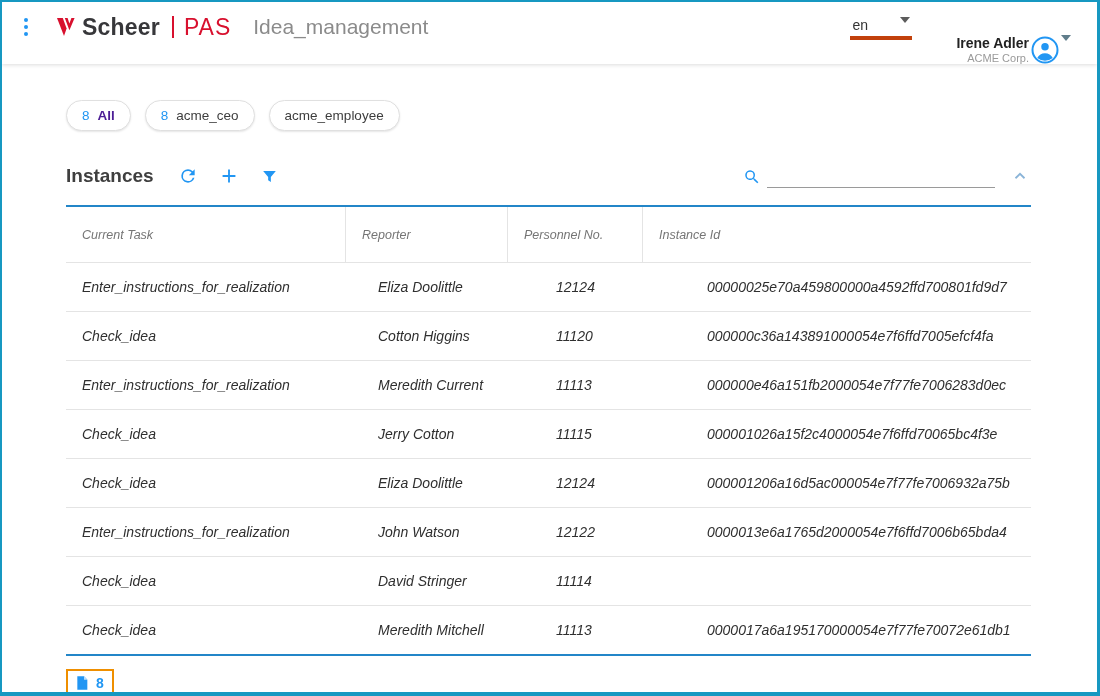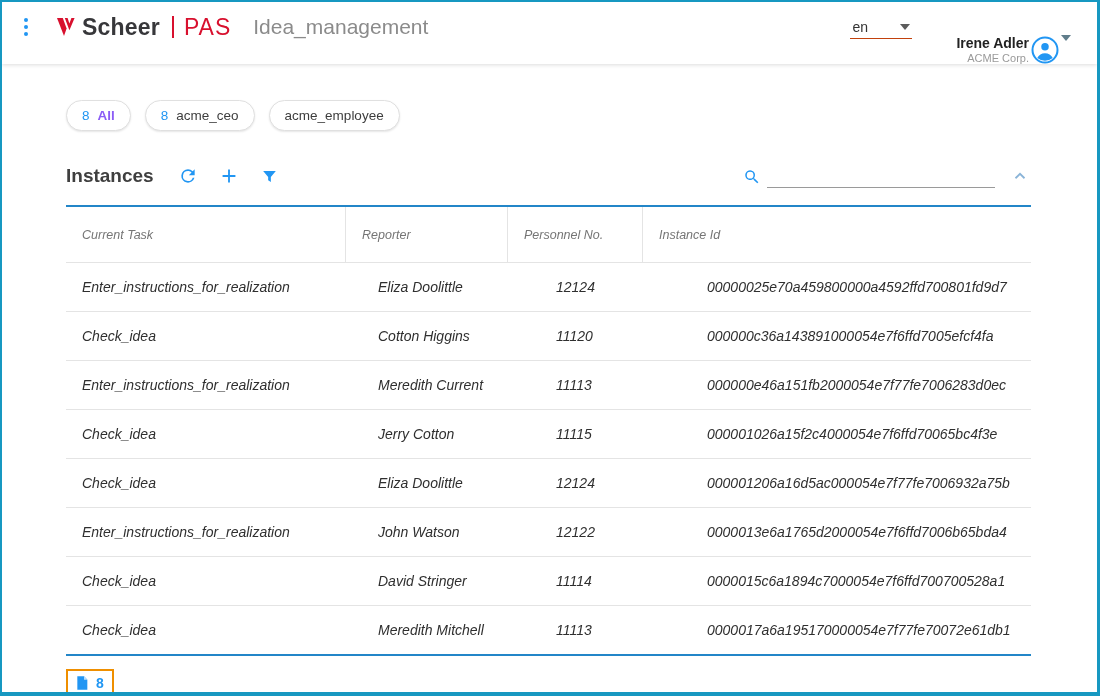--- a/index.html
+++ b/index.html
@@ -28,35 +28,35 @@
     position:relative;z-index:2;
   }
   .kebab{display:flex;flex-direction:column;gap:3px;padding:6px 8px;cursor:pointer;margin-right:18px;}
   .kebab i{width:4px;height:4px;border-radius:50%;background:var(--blue);display:block;}
   .brand{display:flex;align-items:center;gap:4px;}
   .brand .scheer{font-size:23px;font-weight:700;color:#37373a;letter-spacing:.2px;}
   .brand .bar{width:2px;height:22px;background:var(--red);margin:0 6px 0 8px;}
   .brand .pas{font-size:23px;color:var(--red);letter-spacing:1px;}
   .app-title{font-size:21px;font-weight:400;color:#8b8b8b;margin-left:22px;}
   .hspacer{flex:1;}
-  .lang{display:flex;align-items:center;justify-content:space-between;width:62px;
-    border-bottom:1px solid #c2410c;padding:3px 2px;cursor:pointer;margin-right:44px;}
+  .lang{display:flex;justify-content:space-between;width:62px;
+    border-bottom:4px solid #c2410c;padding:3px 2px;cursor:pointer;margin-right:44px;}
   .lang span{font-size:14px;color:#333;}
   .userblock{display:flex;gap:1px;cursor:pointer;margin-top:47px;}
   .usertext{text-align:right;line-height:1.25;}
   .username{font-size:14px;font-weight:700;color:#222;}
   .userorg{font-size:11px;color:#9a9a9a;}
 
   
   .chips{margin:36px 0 0 64px;display:flex;gap:14px;}
   .chip{display:inline-flex;align-items:center;gap:8px;height:31px;padding:0 15px;
     border:1px solid #e0e0e0;border-radius:17px;background:#fff;
     box-shadow:0 1px 2px rgba(0,0,0,.10);cursor:pointer;font-size:13.5px;color:#3d3d3d;}
   .chip .cnt{color:var(--blue);}
-  .chip.first .lbl{font-weight:700;color:#8b5cf6;}
+  .chip.first .lbl{font-weight:700;color:#4c1d95;}
 
   
   .toolbar{margin:32px 66px 0 64px;display:flex;align-items:center;}
   .toolbar h2{font-size:19px;font-weight:600;color:#3f3f3f;margin-right:22px;}
   .iconbtn{background:none;border:none;padding:2px;margin-right:16px;cursor:pointer;display:flex;align-items:center;}
   .search{margin-left:auto;display:flex;align-items:flex-end;width:252px;}
   .search svg{margin:0 6px 2px 0;flex:none;}
   .search input{flex:1;border:none;outline:none;border-bottom:1px solid #9a9a9a;
     height:24px;font-size:14px;color:#333;background:transparent;}
   .collapse{background:none;border:none;cursor:pointer;margin-left:14px;padding:2px;display:flex;}
@@ -216,21 +216,20 @@
     <div class="trow">
       <div class="td">Enter_instructions_for_realization</div>
       <div class="td">John Watson</div>
       <div class="td">12122</div>
       <div class="td">0000013e6a1765d2000054e7f6ffd7006b65bda4</div>
     </div>
     <div class="trow">
       <div class="td">Check_idea</div>
       <div class="td">David Stringer</div>
       <div class="td">11114</div>
-      <div class="td">0000015c6a1894c7000054e7f6ffd700700528a1</div>
     </div>
     <div class="trow">
       <div class="td">Check_idea</div>
       <div class="td">Meredith Mitchell</div>
       <div class="td">11113</div>
       <div class="td">0000017a6a195170000054e7f77fe70072e61db1</div>
     </div>
   </div>
 
   <div class="tfoot">

